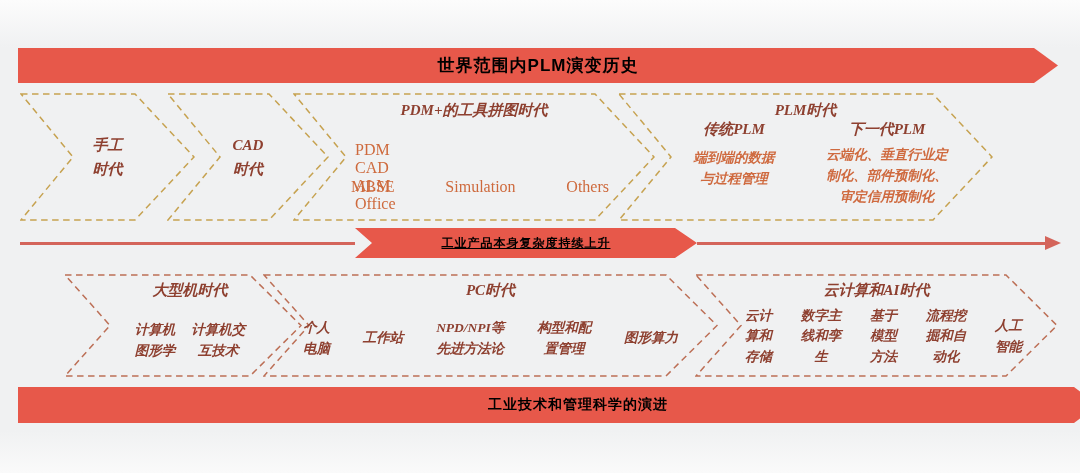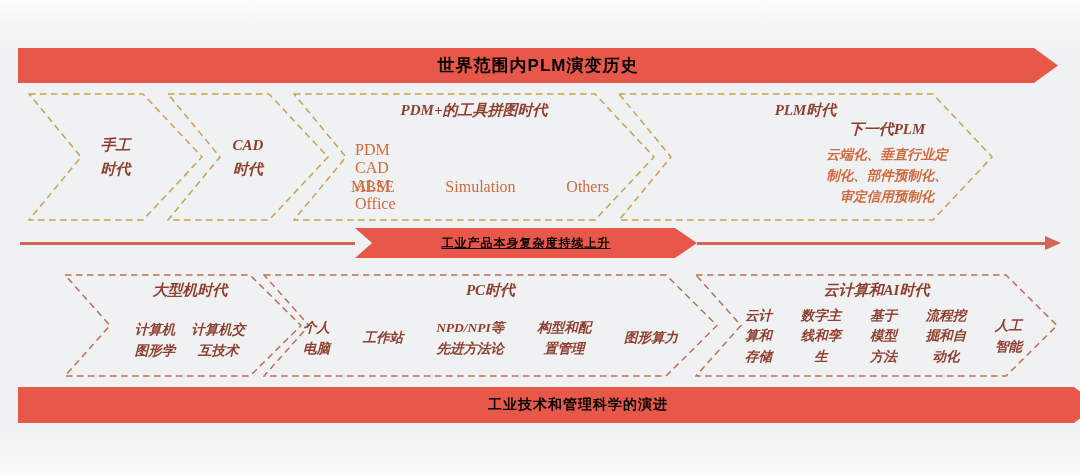--- a/index.html
+++ b/index.html
@@ -45,21 +45,21 @@
 </style>
 </head>
 <body>
 
 <div id="stage">
 
   <div id="top-banner" class="banner">
     <span>世界范围内PLM演变历史</span>
   </div>
 
-  <div class="chevron" style="left:28px; top:93px; width:175px; height:128px;">
+  <div class="chevron" style="left:20px; top:93px; width:175px; height:128px;">
     <svg width="175" height="128">
       <polygon points="1,1 115,1 174,64 115,127 1,127 53,64" fill="none" stroke="#c6a250" stroke-width="1.5" stroke-dasharray="6.5,4.5"></polygon>
     </svg>
     <div class="content big-era era-title pre">手工
 时代</div>
   </div>
 
   <div class="chevron" style="left:167px; top:93px; width:162px; height:128px;">
     <svg width="162" height="128">
       <polygon points="1,1 102,1 161,64 102,127 1,127 53,64" fill="none" stroke="#c6a250" stroke-width="1.5" stroke-dasharray="6.5,4.5"></polygon>
@@ -87,20 +87,25 @@
       </div>
     </div>
   </div>
 
   <div class="chevron" style="left:618px; top:93px; width:375px; height:128px;">
     <svg width="375" height="128">
       <polygon points="1,1 315,1 374,64 315,127 1,127 53,64" fill="none" stroke="#c6a250" stroke-width="1.5" stroke-dasharray="6.5,4.5"></polygon>
     </svg>
     <div class="content">
       <div class="center-title era-title" style="top:8px;">PLM时代</div>
+      <div class="col" style="left:36px; top:27px; width:160px;">
+        <div class="col-heading">传统PLM</div>
+        <div class="col-body pre">端到端的数据
+与过程管理</div>
+      </div>
       <div class="col" style="left:180px; top:27px; width:178px;">
         <div class="col-heading">下一代PLM</div>
         <div class="col-body pre" style="margin-top:6px;">云端化、垂直行业定
 制化、部件预制化、
 审定信用预制化</div>
       </div>
     </div>
   </div>
 
   <div id="mid-line-left" class="mid-line"></div>

